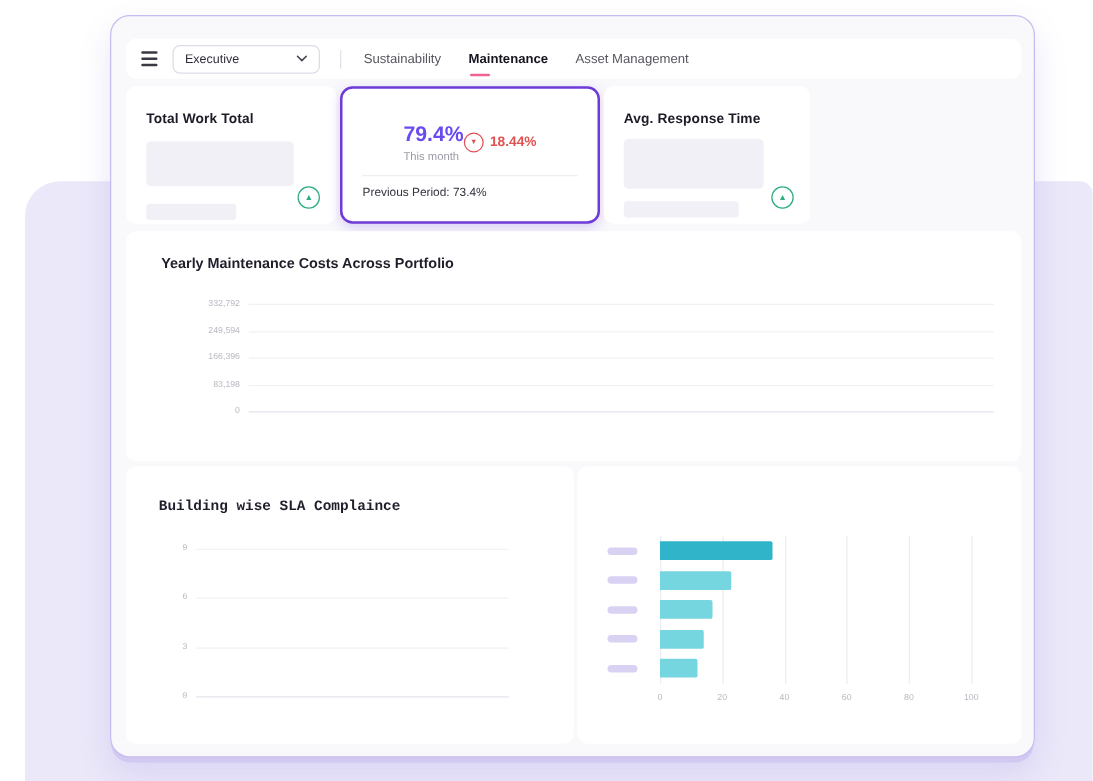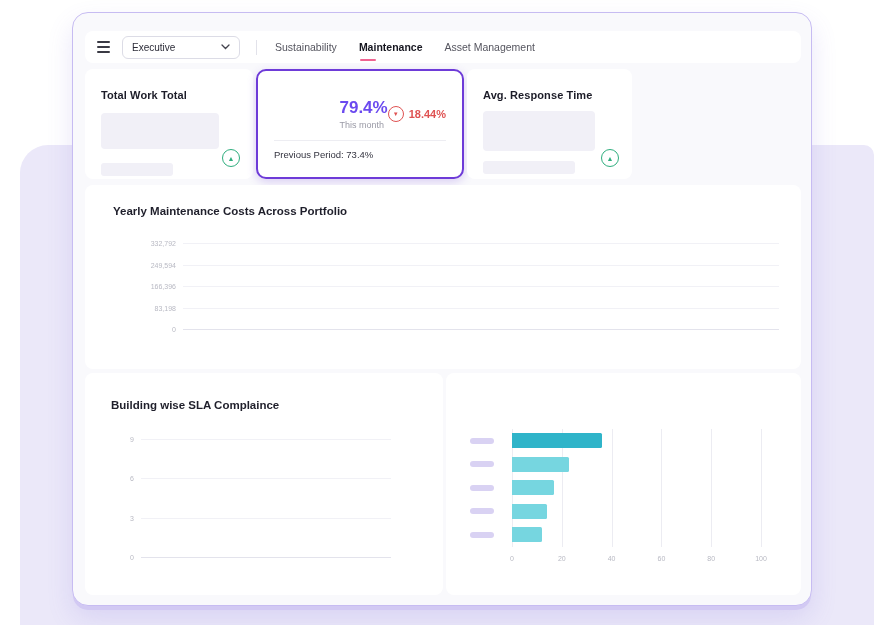--- a/index.html
+++ b/index.html
@@ -4,21 +4,21 @@
 <style>
   * { margin:0; padding:0; box-sizing:border-box; }
   html,body { width:874px; height:625px; }
   body {
     position:relative; overflow:hidden; background:#ffffff;
     font-family:"Liberation Sans", sans-serif; color:#1c1c28;
   }
   .bg-shape { position:absolute; left:20px; top:145px; width:854px; height:480px;
     background:#ebe8f9; border-radius:28px 10px 0 0; }
 
-  .window { position:absolute; left:72px; top:12px; width:740px; height:594px;
+  .window { position:absolute; left:88px; top:12px; width:740px; height:594px;
     background:#f9f9fc; border:1.5px solid #c7bcf2; border-radius:16px;
     box-shadow:0 5px 0 -1px #d2c9f3, 0 12px 26px rgba(120,100,220,.16); }
 
   
   .topbar { position:absolute; left:12px; top:18px; width:716px; height:32px;
     background:#fff; border-radius:8px; display:flex; align-items:center; padding:0 12px; }
   .hamburger { display:flex; flex-direction:column; gap:3px; margin-right:12px; cursor:pointer; }
   .hamburger i { display:block; width:13px; height:2px; background:#3a3a44; border-radius:1px; }
   .select { display:flex; align-items:center; justify-content:space-between; width:118px;
     border:1px solid #dcdce6; border-radius:6px; padding:5px 9px; font-size:10px;
@@ -41,36 +41,36 @@
     box-shadow:0 3px 10px rgba(110,61,216,.22); padding:18px 16px 12px; }
   .kpi-title { font-size:11px; font-weight:700; color:#1c1c28; letter-spacing:.1px; }
   .sk { background:#f1f0f7; border-radius:4px; }
   .sk-big { width:118px; height:36px; margin-top:12px; }
   .sk-small { width:72px; height:13px; margin-top:14px; border-radius:3px; }
   .kpi-3 .sk-big, .kpi-4 .sk-big { width:112px; height:40px; margin-top:10px; }
   .kpi-3 .sk-small, .kpi-4 .sk-small { width:92px; margin-top:10px; }
   .trend { position:absolute; right:13px; bottom:12px; width:18px; height:18px;
     border:1px solid #2fae7e; border-radius:50%; display:flex; align-items:center;
     justify-content:center; color:#2fae7e; font-size:7px; background:#fff; }
-  .value-row { display:flex; justify-content:flex-end; align-items:flex-start; margin-top:9px; }
+  .value-row { display:flex; justify-content:center; align-items:flex-start; margin-top:9px; }
   .big-value { font-size:17px; font-weight:700; color:#6b4aef; }
   .period { font-size:9px; color:#9a9aa6; margin-top:2px; }
   .delta { display:flex; align-items:center; gap:5px; margin-top:8px; }
   .delta-circle { width:16px; height:16px; border:1px solid #df5252; border-radius:50%;
     display:flex; align-items:center; justify-content:center; color:#df5252; font-size:6px; }
   .delta-text { font-size:11px; font-weight:700; color:#df5252; }
   .hr { border-top:1px solid #ededf2; margin:10px 0 8px; }
   .previous { font-size:9.5px; color:#33333f; }
 
   
   .main-chart-card { position:absolute; left:12px; top:172px; width:716px; height:184px; }
   .chart-title { font-size:11.5px; font-weight:700; color:#1f1f2b; padding:20px 0 0 28px; }
   .bottom-row { position:absolute; left:12px; top:360px; width:716px; height:222px;
     display:flex; gap:3px; }
-  .bl-card { width:358px; position:relative; }
+  .bl-card { width:358px; position:relative;font-family:Liberation Mono, monospace; }
   .br-card { flex:1; position:relative; }
   .bl-card .chart-title { padding:26px 0 0 26px; }
   .br-card .chart-title { padding:28px 0 0 30px; }
 
   
   #chart-yearly { position:absolute; left:40px; right:22px; top:52px; bottom:26px; }
   #chart-yearly .plot { position:absolute; left:58px; right:0; top:6px; bottom:14px; }
   #chart-building { position:absolute; left:48px; right:52px; top:58px; bottom:26px; }
   #chart-building .plot { position:absolute; left:8px; right:0; top:8px; bottom:12px; }
   .plot { border:0; }

